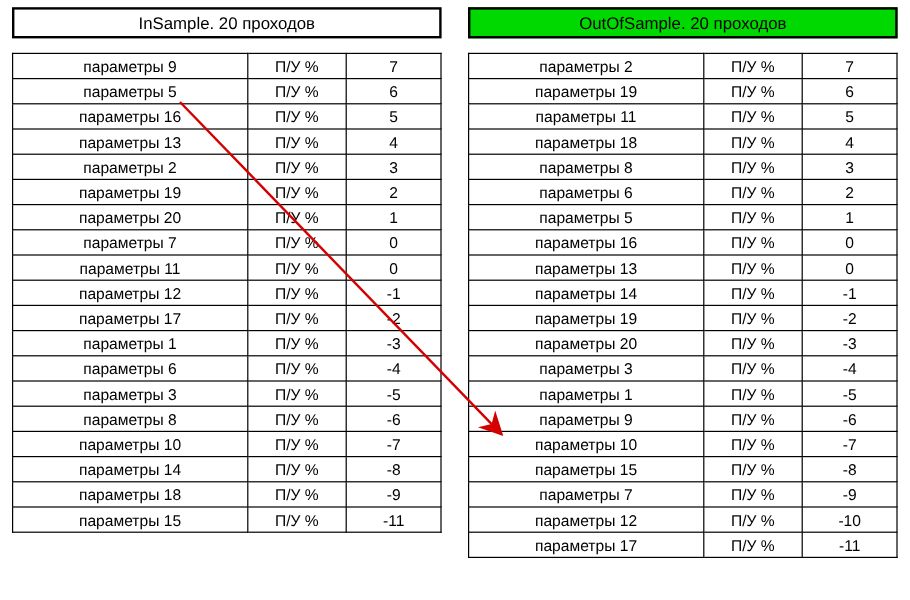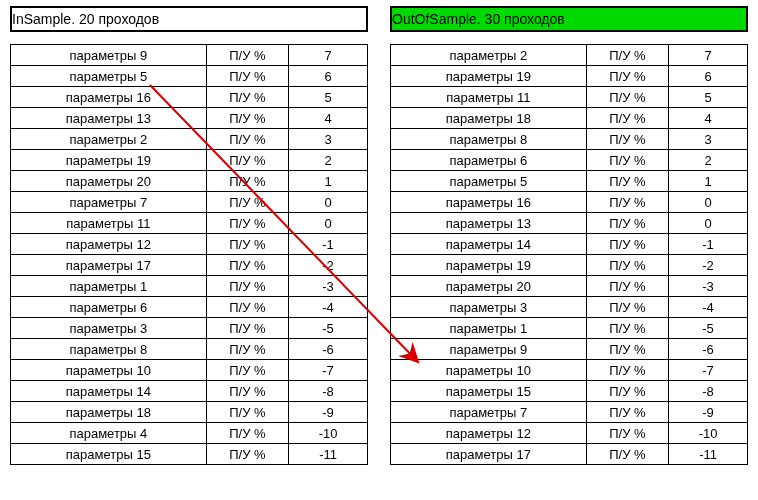--- a/index.html
+++ b/index.html
@@ -23,20 +23,21 @@
   }
   .cols{
     display:flex;
     justify-content:space-between;
   }
   .col{
     width:358px;
   }
   .subhead{
     border:2px solid #000;
+    text-align:center;
     padding:3px 0;
     font-size:14px;
     margin-bottom:12px;
   }
   .subhead.green{
     background:#00d900;
   }
   .tbl{
     border-collapse:collapse;
     width:100%;
@@ -154,35 +155,30 @@
               <td class="c-param">параметры 14</td>
               <td class="c-lbl">П/У %</td>
               <td class="c-val">-8</td>
             </tr>
             <tr>
               <td class="c-param">параметры 18</td>
               <td class="c-lbl">П/У %</td>
               <td class="c-val">-9</td>
             </tr>
             <tr>
-              <td class="c-param">параметры 4</td>
-              <td class="c-lbl">П/У %</td>
-              <td class="c-val">-10</td>
-            </tr>
-            <tr>
               <td class="c-param">параметры 15</td>
               <td class="c-lbl">П/У %</td>
               <td class="c-val">-11</td>
             </tr>
           </tbody>
       </table>
     </div>
 
     <div class="col">
-      <div class="subhead green">OutOfSample. 30 проходов</div>
+      <div class="subhead green">OutOfSample. 20 проходов</div>
       <table class="tbl">
         <tbody id="right-body">
             <tr>
               <td class="c-param">параметры 2</td>
               <td class="c-lbl">П/У %</td>
               <td class="c-val">7</td>
             </tr>
             <tr>
               <td class="c-param">параметры 19</td>
               <td class="c-lbl">П/У %</td>

